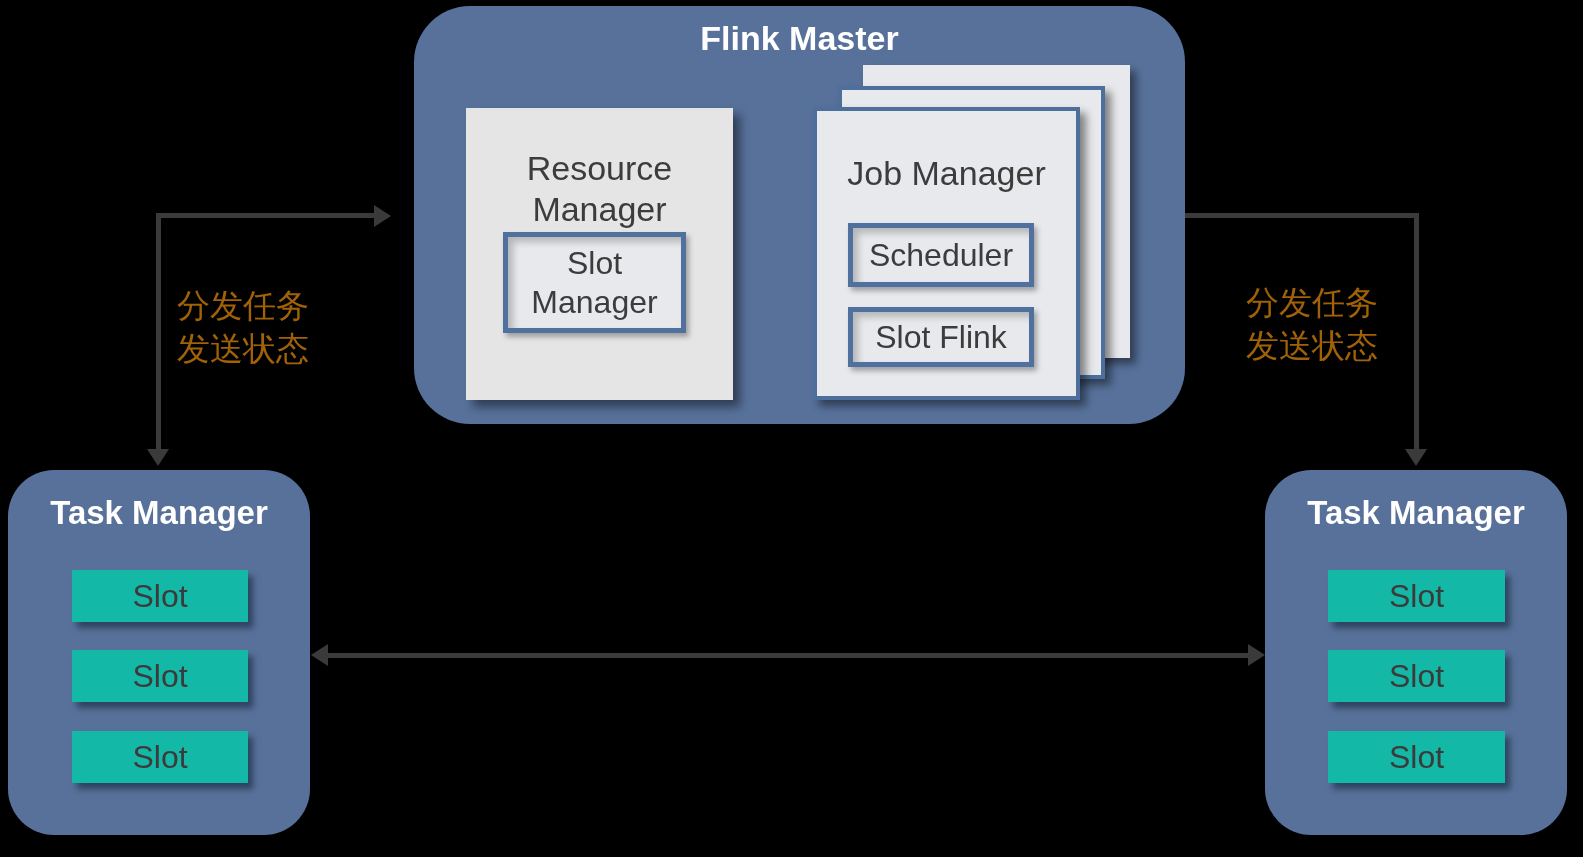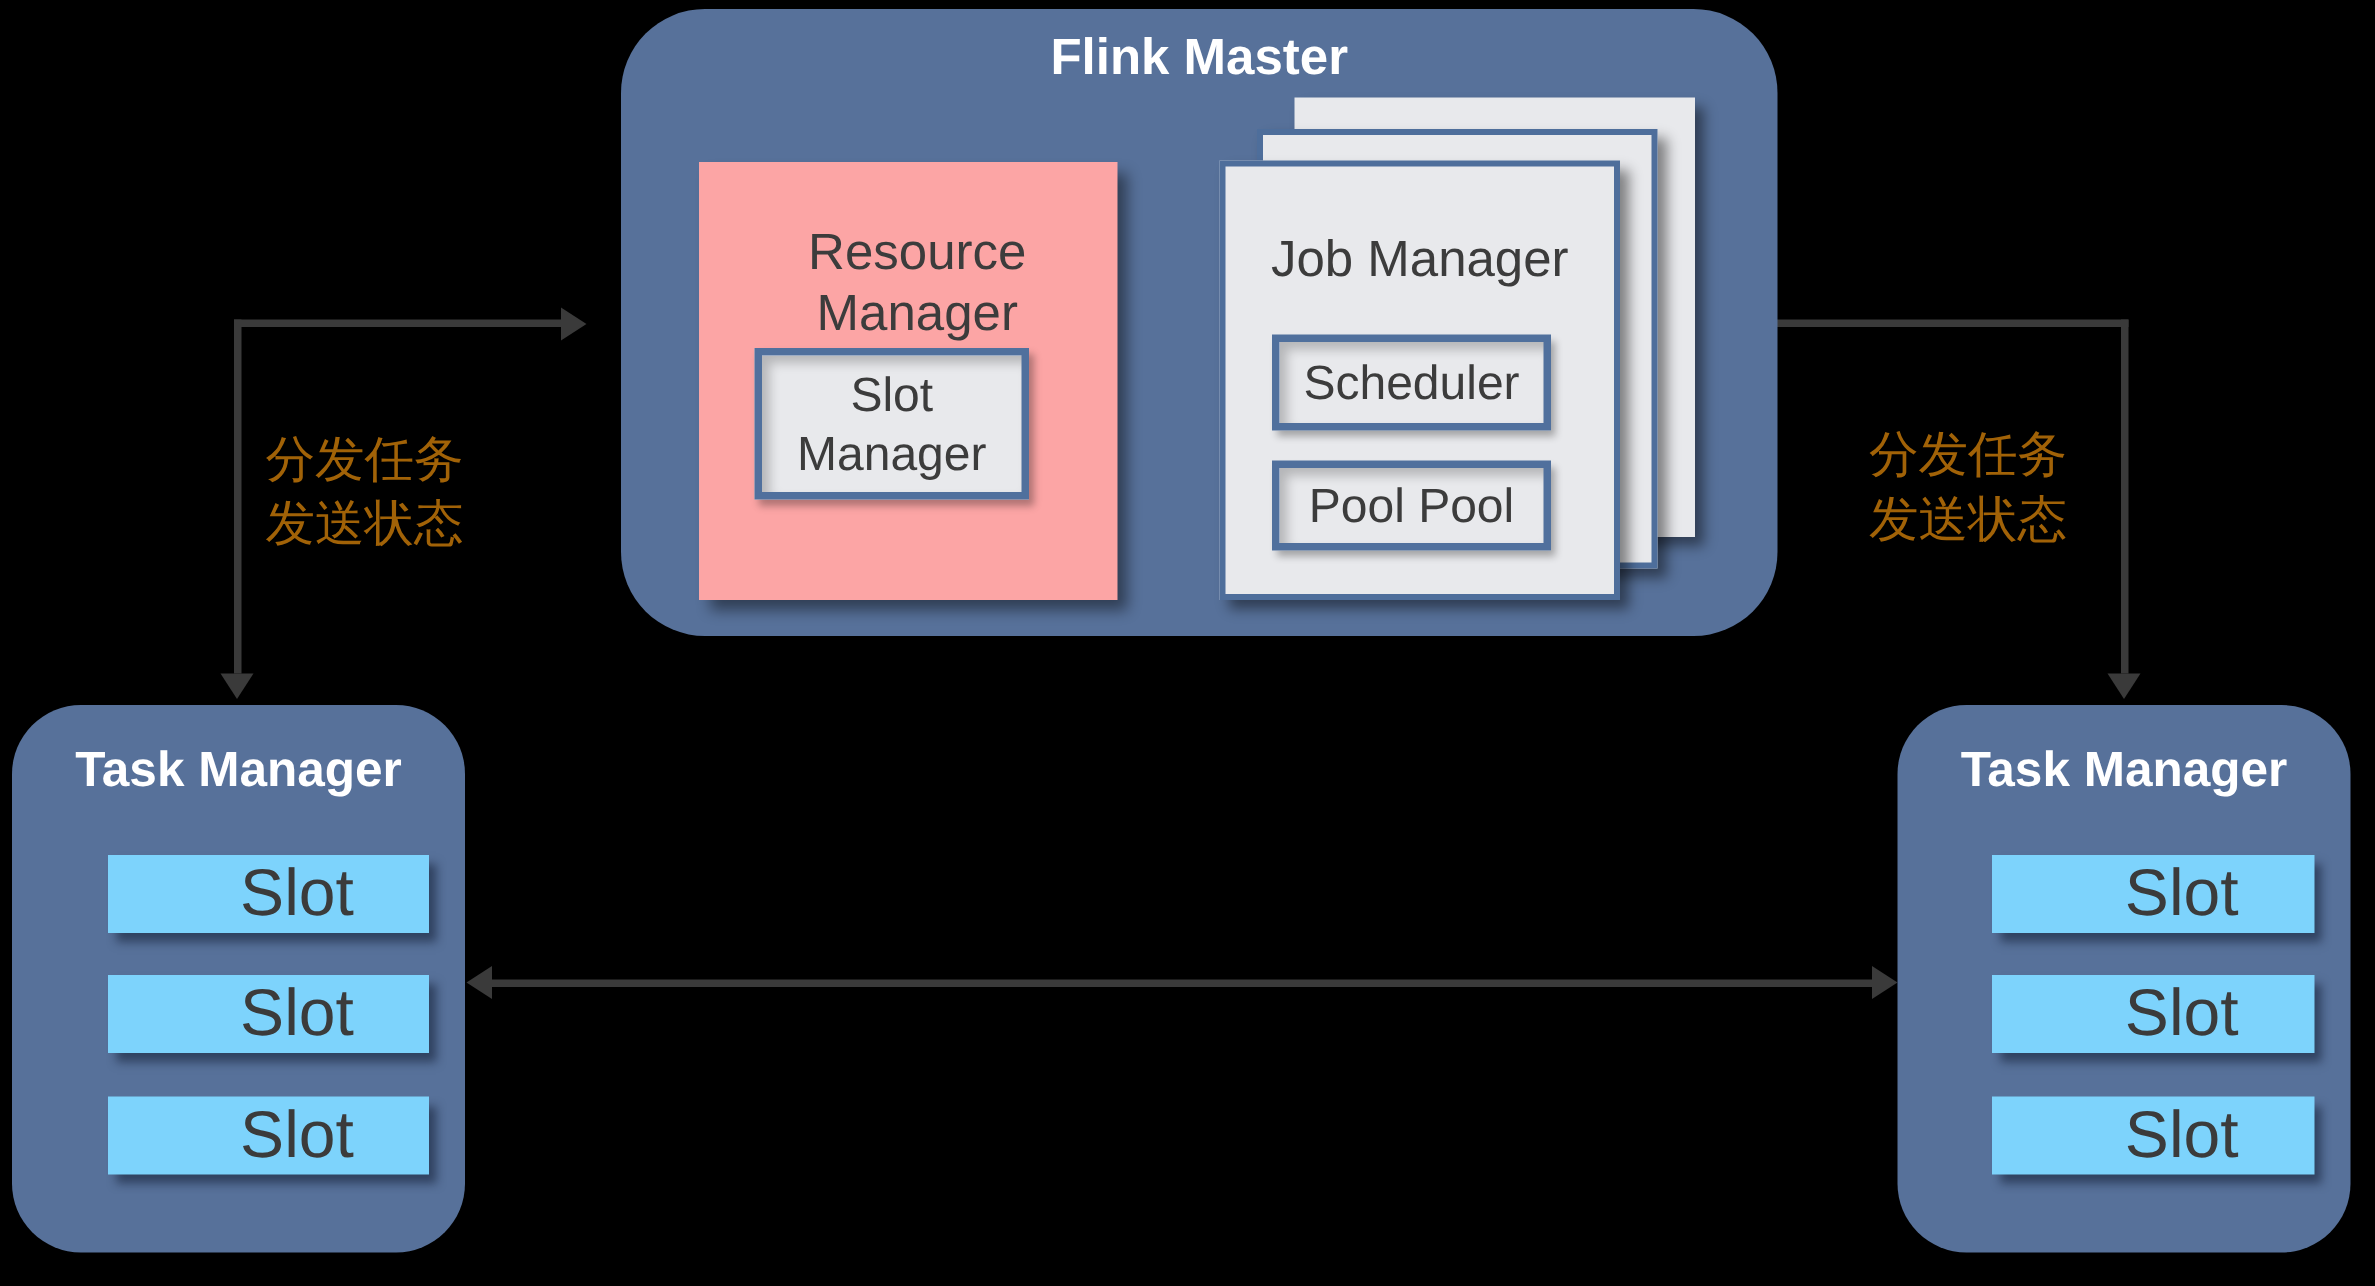--- a/index.html
+++ b/index.html
@@ -44,23 +44,22 @@
     text-align: center;
     color: #FFFFFF;
     font-weight: bold;
   }
   #flink-master .container-title { top: 13px; font-size: 34px; }
   .tm-title { top: 24px; font-size: 33px; }
 
   
   .gray-card {
     position: absolute;
-    background: #fca5a5;
+    background: #e5e5e5;
     box-shadow: 7px 7px 9px rgba(0,0,0,0.45);
-    padding-left: 12px;
   }
   #resource-manager {
     left: 52px; top: 102px;
     width: 267px; height: 292px;
   }
   .card-title {
     color: #3C3C3C;
     font-size: 34px;
     line-height: 41px;
     text-align: center;
@@ -107,28 +106,27 @@
     width: 186px; height: 64px;
   }
   #slot-pool {
     left: 31px; top: 196px;
     width: 186px; height: 60px;
   }
 
   
   .slot-box {
     position: absolute;
-    background: #7dd3fc;
+    background: #14b8a6;
     box-shadow: 5px 6px 6px rgba(10,20,40,0.5);
     display: flex;
     align-items: center;
     justify-content: center;
     color: #3B3B3B;
-    font-size: 44px;
-    padding-left: 38px;
+    font-size: 32px;
   }
   #tm-left .slot-box  { left: 64px; width: 176px; height: 52px; }
   #tm-right .slot-box { left: 63px; width: 177px; height: 52px; }
   .slot-1 { top: 100px; }
   .slot-2 { top: 180px; }
   .slot-3 { top: 261px; }
 
   
   .arrow-line {
     position: absolute;
@@ -218,21 +216,21 @@
     </div>
 
     <div class="jm-card" id="jm-back"></div>
     <div class="jm-card" id="jm-middle"></div>
     <div class="jm-card" id="jm-front">
       <div class="card-title">Job Manager</div>
       <div class="inner-box" id="scheduler">
         <span>Scheduler</span>
       </div>
       <div class="inner-box" id="slot-pool">
-        <span>Pool Pool</span>
+        <span>Slot Flink</span>
       </div>
     </div>
   </div>
 
   <div class="blue-container" id="tm-left">
     <div class="container-title tm-title">Task Manager</div>
     <div class="slot-box slot-1">Slot</div>
     <div class="slot-box slot-2">Slot</div>
     <div class="slot-box slot-3">Slot</div>
   </div>

